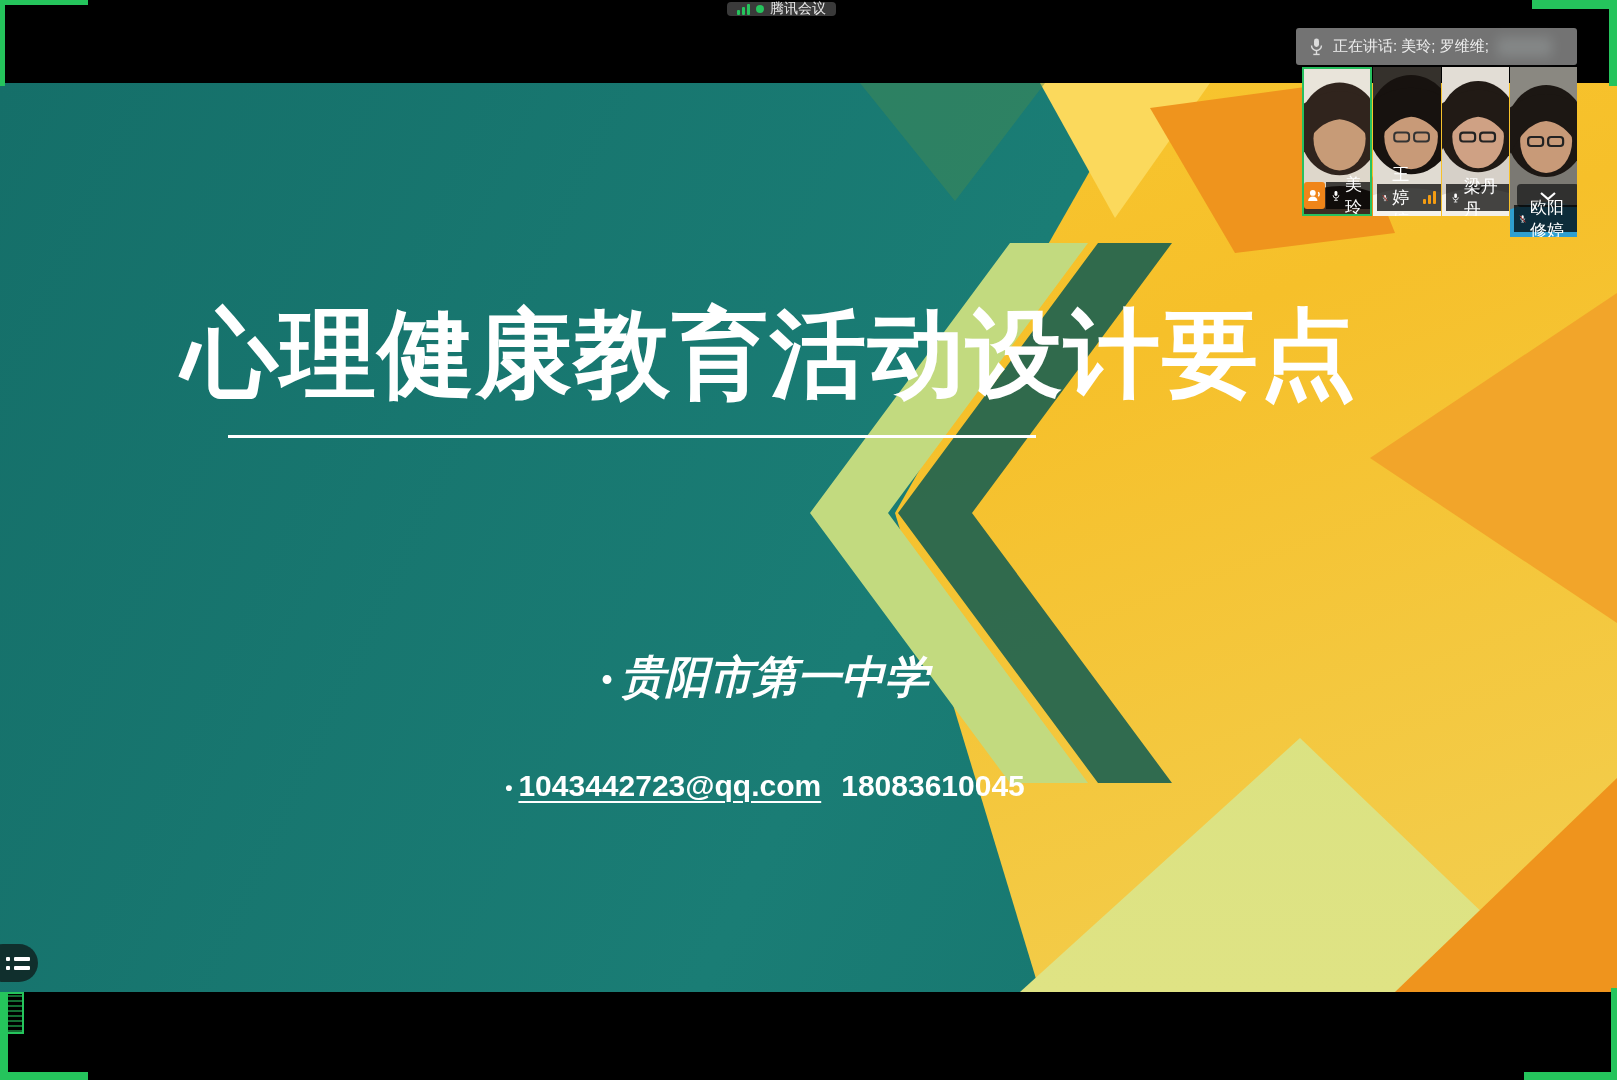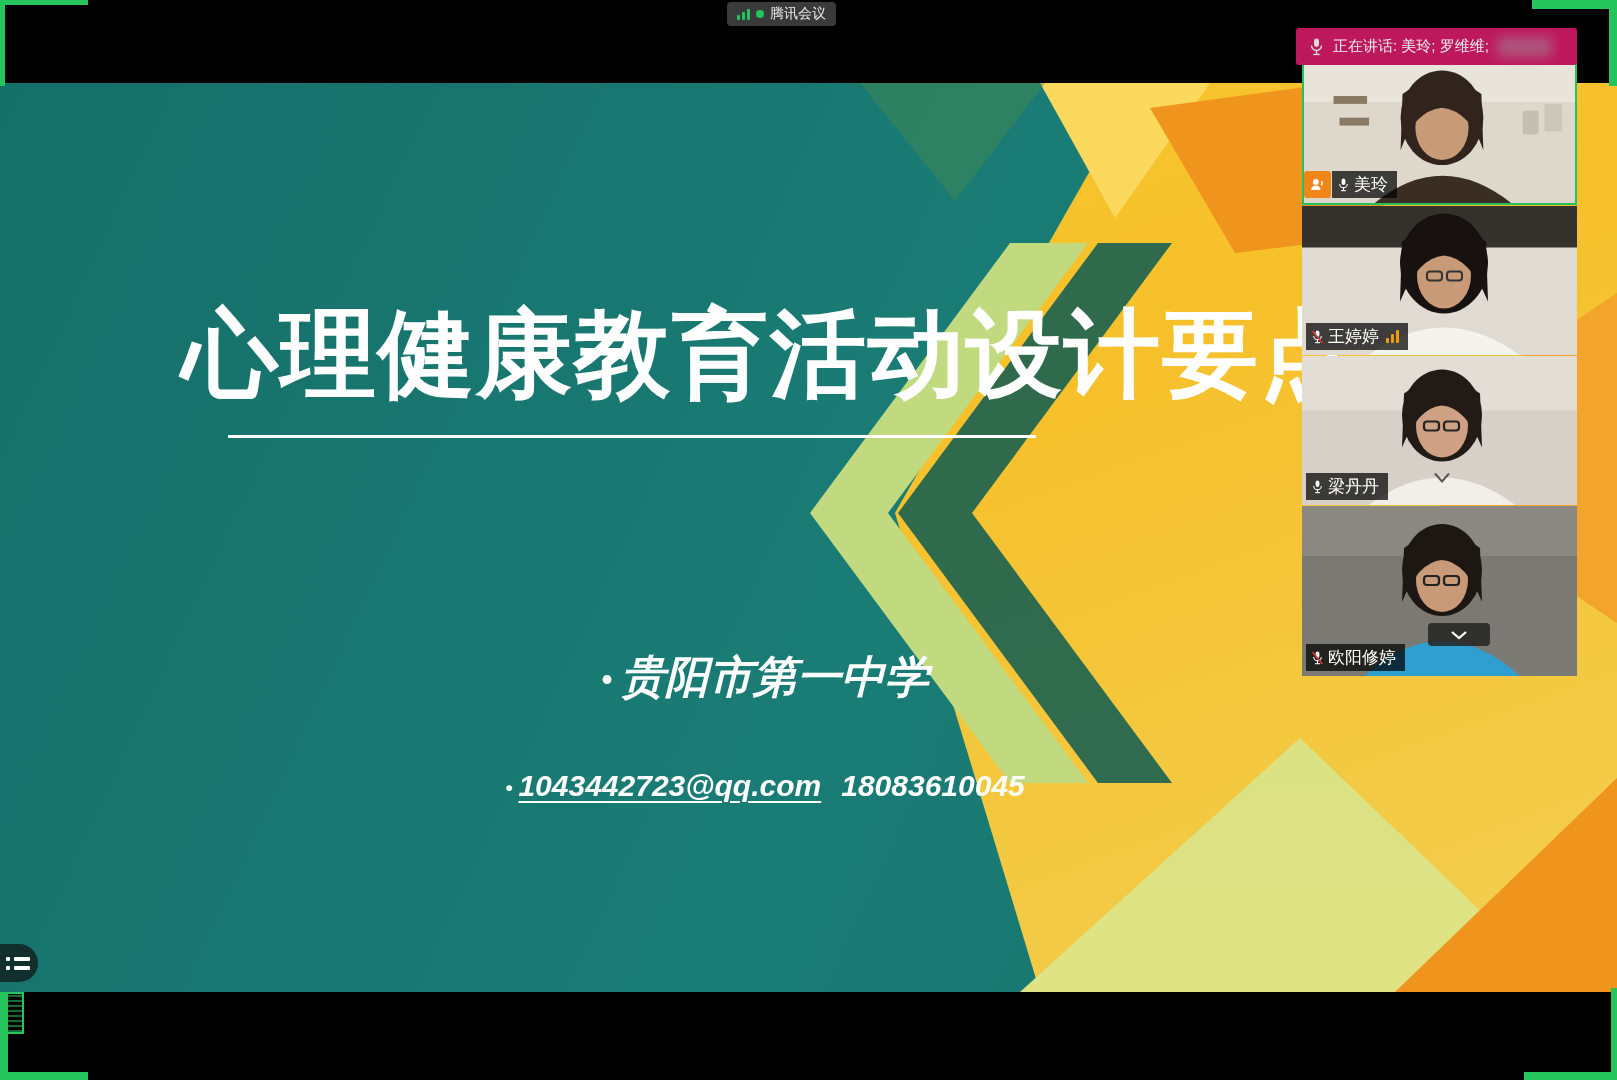--- a/index.html
+++ b/index.html
@@ -1,21 +1,21 @@
 <!DOCTYPE html>
 <html><head>
 <meta charset="utf-8">
 <style>
   html,body{margin:0;padding:0;background:#000;}
   body{width:1617px;height:1080px;position:relative;overflow:hidden;
        font-family:"Liberation Sans","DejaVu Sans",sans-serif;}
   .abs{position:absolute;}
 
   
-  #topbar-badge{left:727px;top:2px;height:24px;background:#3a3a3a;border-radius:4px;
+  #topbar-badge{left:727px;top:2px;height:14px;background:#3a3a3a;border-radius:4px;
     display:flex;align-items:center;gap:6px;padding:0 10px;z-index:6;}
   #topbar-badge .bars{display:flex;align-items:flex-end;gap:2px;height:12px;}
   #topbar-badge .bars i{display:block;width:3px;background:#25c45c;border-radius:1px;}
   #topbar-badge .dot{width:8px;height:8px;border-radius:50%;background:#25c45c;}
   #topbar-badge .lbl{color:#e8e8e8;font-size:14px;}
 
   
   #slide{left:0;top:83px;width:1617px;height:909px;overflow:hidden;z-index:1;
     background:linear-gradient(115deg,#156f69 0%,#1a7d75 55%,#15726b 100%);}
   .poly{position:absolute;inset:0;}
@@ -34,43 +34,43 @@
   .p-bot-orange{clip-path:polygon(1395px 909px,1617px 695px,1617px 909px);background:#ef941d;}
 
   #slide-title{left:182px;top:208px;width:1250px;color:#fff;font-size:96px;font-weight:bold;
     letter-spacing:2px;white-space:nowrap;}
   #slide-underline{left:228px;top:352px;width:808px;height:3px;background:#fff;}
   .slide-line{left:390px;width:750px;text-align:center;color:#fff;font-weight:bold;white-space:nowrap;}
   .slide-line .bullet-mark::before{content:"• ";font-size:.7em;vertical-align:middle;}
   #bullet-0{top:500px;font-size:44px;}
   #bullet-1{top:565px;font-size:44px;font-style:italic;}
   #bullet-2{top:623px;font-size:44px;}
-  #contact-line{top:686px;font-size:30px;font-weight:600;font-style:italic;}
+  #contact-line{top:686px;font-size:30px;font-weight:600;}
   #contact-email{text-decoration:underline;text-underline-offset:5px;text-decoration-thickness:2px;}
   #contact-phone{margin-left:20px;}
 
   
   .share-mark{background:#25c45c;z-index:5;}
   #sm-tl-h{left:0;top:0;width:88px;height:5px;}
   #sm-tl-v{left:0;top:0;width:5px;height:86px;}
   #sm-tr-h{left:1532px;top:0;width:85px;height:9px;}
   #sm-tr-v{left:1609px;top:0;width:8px;height:86px;}
   #sm-bl-v{left:0;top:993px;width:8px;height:87px;}
   #sm-bl-h{left:0;top:1072px;width:88px;height:8px;}
   #sm-br-v{left:1611px;top:988px;width:6px;height:92px;}
   #sm-br-h{left:1524px;top:1072px;width:93px;height:8px;}
 
   
-  #speak-bar{left:1296px;top:28px;width:281px;height:37px;background:#be185d;border-radius:3px;
+  #speak-bar{left:1296px;top:28px;width:281px;height:37px;background:#737373;border-radius:3px;
     display:flex;align-items:center;gap:8px;padding:0 0 0 12px;box-sizing:border-box;z-index:11;}
   #speak-bar .txt{color:#efefef;font-size:15px;white-space:nowrap;}
   #speak-blur{width:55px;height:20px;background:#9aa0a0;opacity:.45;filter:blur(6px);border-radius:4px;}
 
   
-  #panel{left:1302px;top:56px;width:275px;z-index:10;display:flex;flex-direction:column;gap:1px;}
+  #panel{left:1302px;top:67px;width:275px;z-index:10;display:flex;gap:1px;}
   .tile{position:relative;width:275px;height:149px;background:#353331;overflow:hidden;box-sizing:border-box;}
   .tile.active{border:2px solid #28c05f;}
   .tile:last-child{height:170px;}
   .tile svg.vid{position:absolute;inset:0;width:100%;height:100%;}
   .namebar{position:absolute;left:0;bottom:5px;display:flex;align-items:flex-end;}
   .namelabel{background:rgba(0,0,0,.72);color:#fff;font-size:17px;display:flex;align-items:center;
     gap:4px;padding:3px 9px 3px 5px;height:21px;}
   .badge{width:27px;height:27px;background:#f08519;border-radius:3px;display:flex;
     align-items:center;justify-content:center;margin-right:1px;}
   .netbars{display:flex;align-items:flex-end;gap:2px;height:13px;margin-left:3px;}

